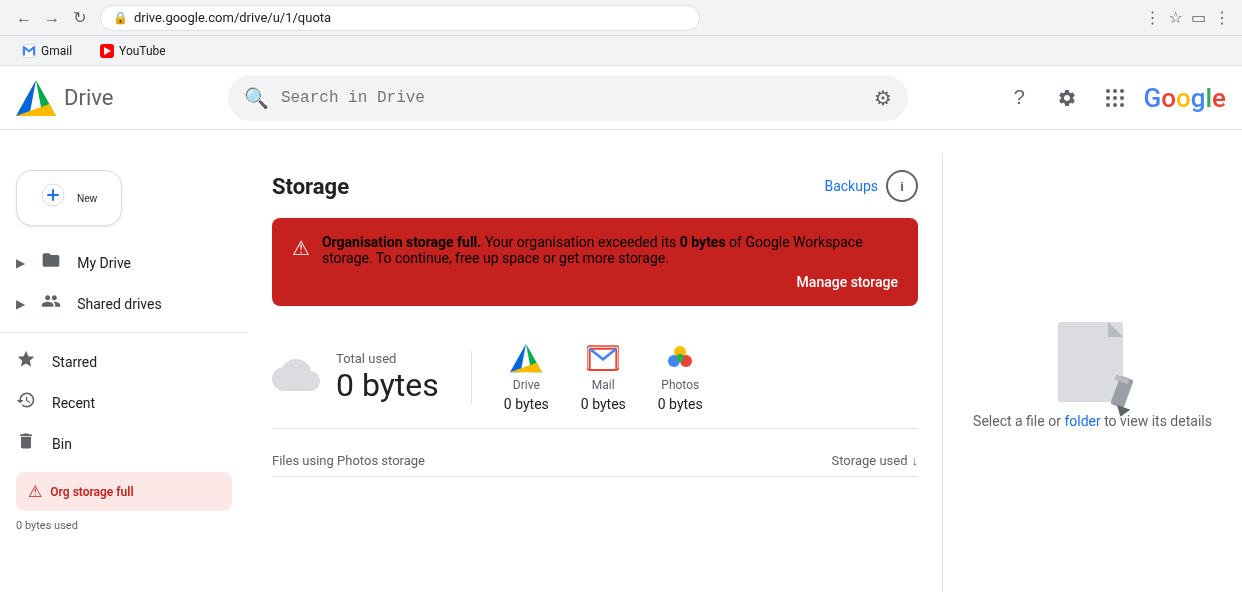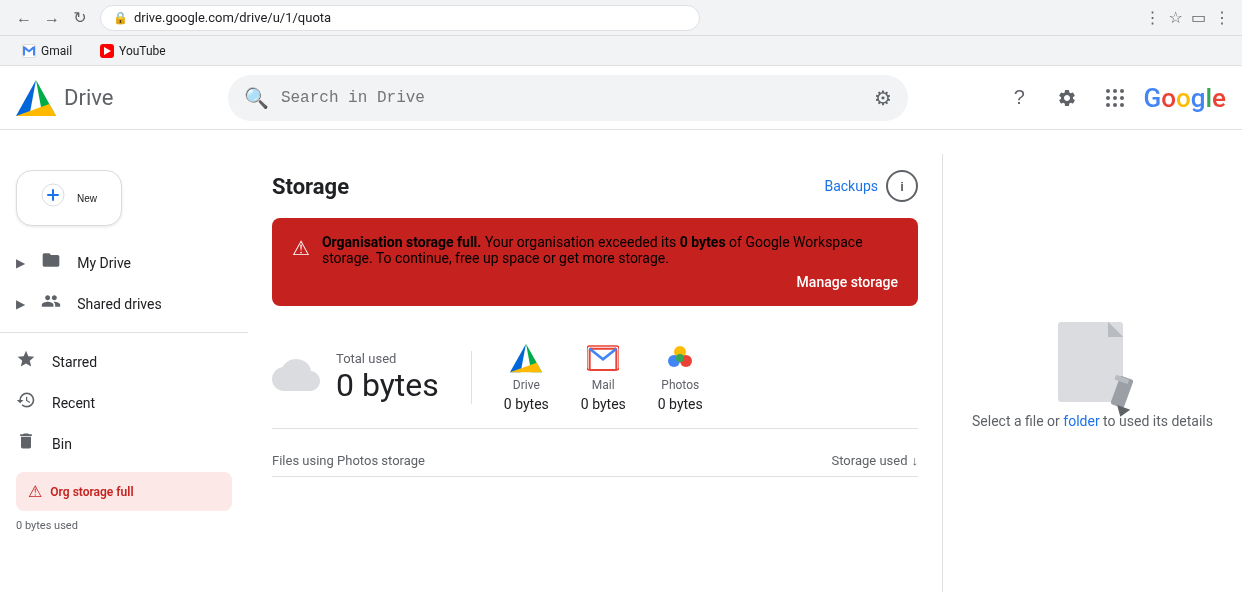--- a/index.html
+++ b/index.html
@@ -350,17 +350,17 @@
 
           <polygon points="65,5 80,20 65,20" fill="#b8bbc0"></polygon>
           <rect x="65" y="5" width="15" height="15" rx="0" fill="#b8bbc0" style="clip-path: polygon(0 0, 100% 100%, 0 100%);"></rect>
 
           <rect x="72" y="60" width="14" height="30" rx="2" fill="#9aa0a6" transform="rotate(20, 79, 75)"></rect>
           <polygon points="72,90 86,90 79,100" fill="#5f6368" transform="rotate(20, 79, 95)"></polygon>
           <rect x="72" y="60" width="14" height="5" rx="1" fill="#b8bbc0" transform="rotate(20, 79, 62)"></rect>
         </svg>
       </div>
       <div class="details-text">
-        <span>Select a file or </span><a>folder</a><span> to used its details</span>
+        <span>Select a file or </span><a>folder</a><span> to view its details</span>
       </div>
     </div>
   </div>
 </div>
 
 </body></html>

